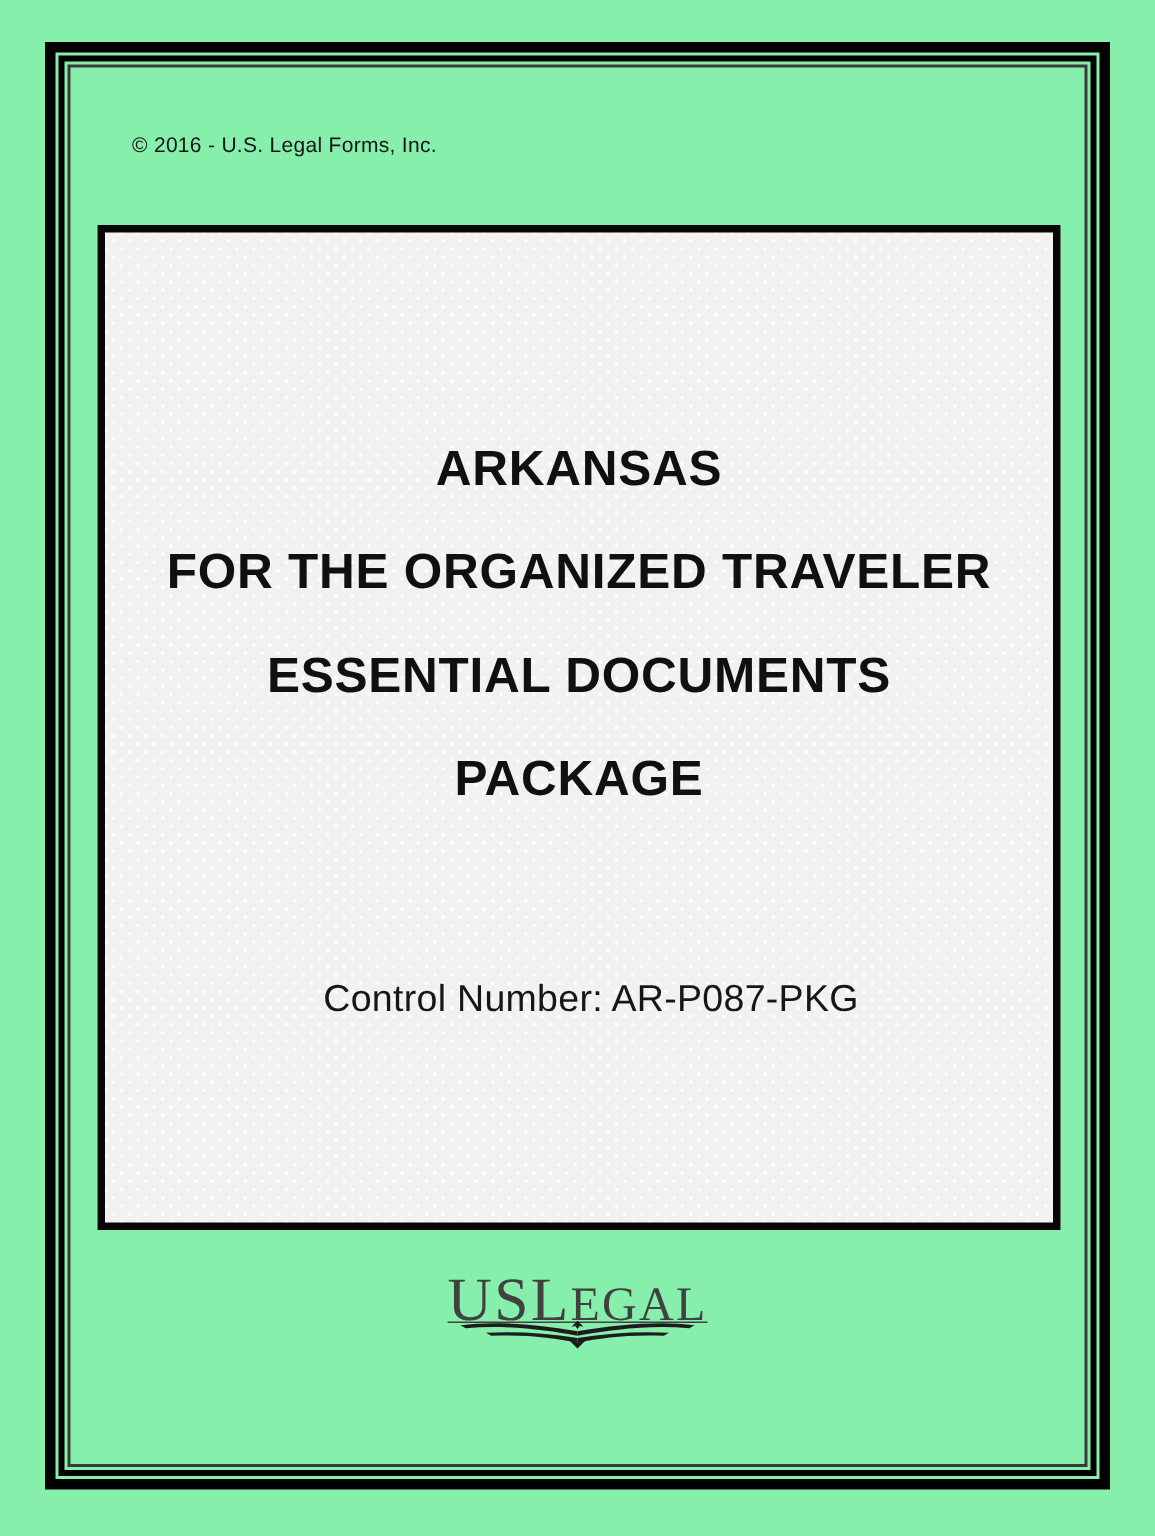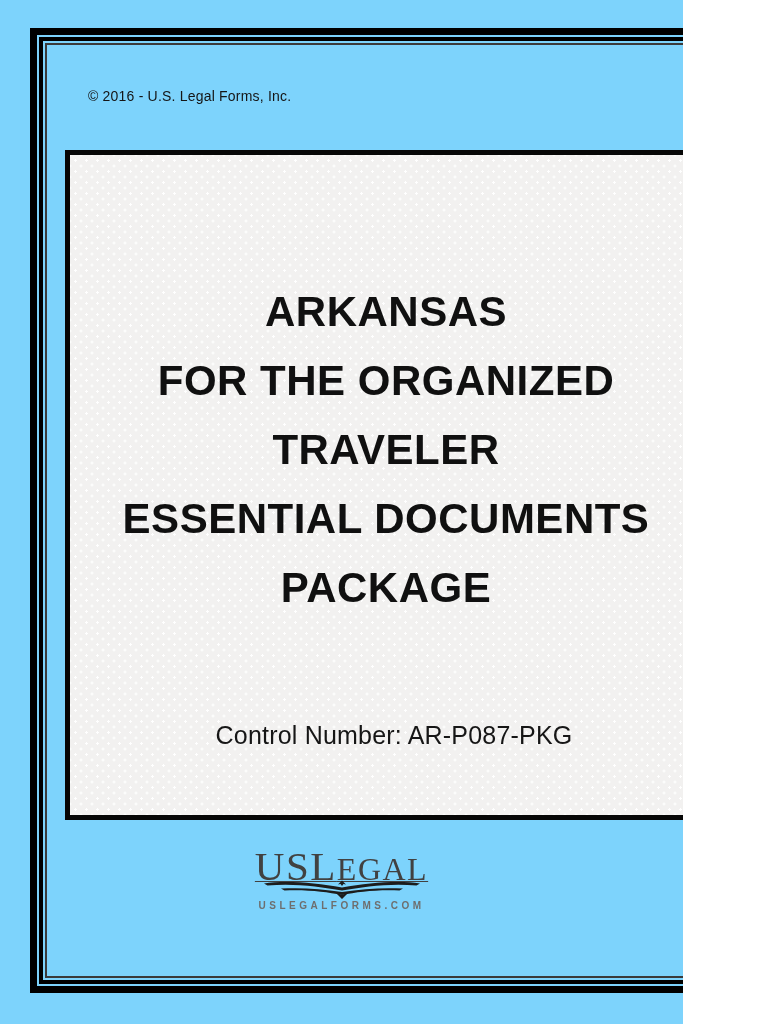--- a/index.html
+++ b/index.html
@@ -1,17 +1,17 @@
 <!DOCTYPE html>
 <html><head>
 <meta charset="utf-8">
 <style>
   html,body { margin:0; padding:0; background:#ffffff; }
   .page {
-    position:relative; width:683px; height:1024px; background:#7dd3fc;
+    position:relative; width:770px; height:1024px; background:#86efac;
     font-family:"Liberation Sans", sans-serif; overflow:hidden;
   }
   
   .frame  { position:absolute; left:30px; top:28px; width:710px; height:965px;
             box-sizing:border-box; border:7px solid #000; }
   .frame2 { position:absolute; top:2px; left:2px; right:2px; bottom:2px;
             border:4px solid #000; }
   .frame3 { position:absolute; top:2px; left:2px; right:2px; bottom:2px;
             border:2px solid #3a3a3a; }
   
@@ -25,21 +25,21 @@
     box-sizing:border-box; border:5px solid #060606;
     background-color:#f2f1f0;
     background-image:
       radial-gradient(circle, #ffffff 1.1px, rgba(255,255,255,0) 1.4px),
       radial-gradient(circle, #ffffff 1.1px, rgba(255,255,255,0) 1.4px);
     background-size:11px 11px, 11px 11px;
     background-position:0 0, 5.5px 5.5px;
     text-align:center;
   }
   .title-line {
-    margin:0; font-size:42px; font-weight:bold; color:#101010;
+    margin:0; font-size:33px; font-weight:bold; color:#101010;
     line-height:69px; letter-spacing:0.5px;
   }
   .title-line.first { margin-top:122px; }
   .control-number {
     margin-top:98px; font-size:25px; font-weight:400;
     color:#161616; line-height:30px; letter-spacing:0.2px;padding-left:16px;
   }
   
   .logo { position:absolute; left:0; top:846px; width:100%; text-align:center; }
   .logo-text {
@@ -86,16 +86,15 @@
         <g transform="translate(320,0) scale(-1,1)">
           <path d="M160 15 C105 5 45 1 4 7 L11 11 C62 6 116 13 160 21 Z"></path>
           <path d="M160 24 C118 17 76 15 38 17 L45 21 C92 19 129 24 160 30 Z"></path>
         </g>
 
         <path d="M160 1 L168 9 L163 8 L160 12 L157 8 L152 9 Z"></path>
 
         <path d="M146 24 L160 38 L174 24 L160 30 Z"></path>
       </g>
     </svg>
-    <div class="logo-url">USLEGALFORMS.COM</div>
   </div>
 
 </div>
 
 </body></html>

